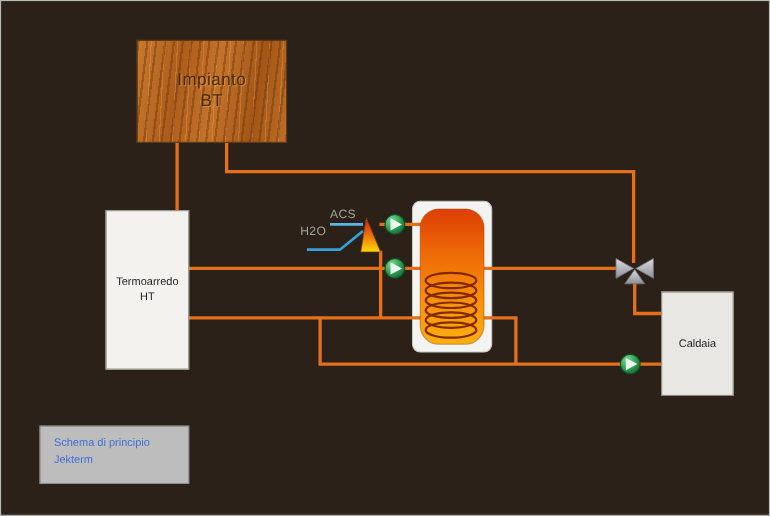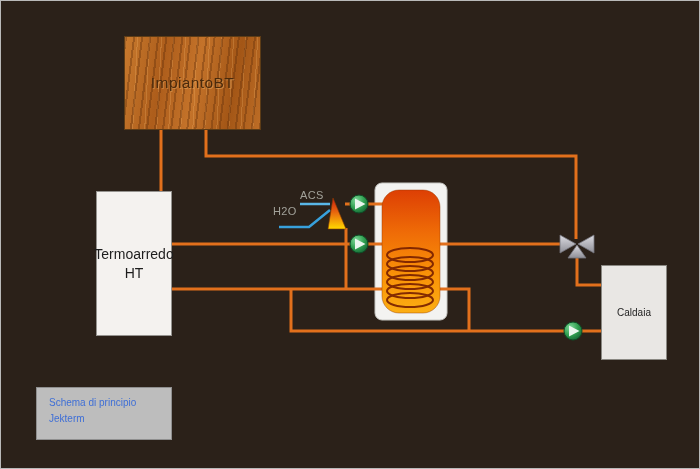--- a/index.html
+++ b/index.html
@@ -9,27 +9,27 @@
 
   .box{position:absolute;z-index:2;box-sizing:border-box;}
 
   
   .wood{left:123px;top:35px;width:137px;height:94px;
     border:1px solid #5d3c16;
     background:
       repeating-linear-gradient(97deg, rgba(96,46,10,0.38) 0 2px, rgba(0,0,0,0) 2px 8px),
       repeating-linear-gradient(93deg, rgba(255,196,120,0.22) 0 1px, rgba(0,0,0,0) 1px 12px),
       linear-gradient(100deg,#c87a2e 0%,#ad5d1b 28%,#c4732a 52%,#a35616 78%,#bd6d26 100%);
-    display:flex;flex-direction:row;justify-content:center;align-items:center;
+    display:flex;flex-direction:column;justify-content:center;align-items:center;
     color:#4a2a0c;font-size:15.5px;line-height:1.22;letter-spacing:.4px;
     text-shadow:1px 1px 0 rgba(226,166,96,0.55);}
 
   .termo{left:95px;top:190px;width:76px;height:145px;background:#f4f2ef;border:1px solid #95938f;
     display:flex;flex-direction:column;justify-content:center;align-items:center;
-    color:#1d1d1d;font-size:14px;line-height:1.35;text-align:center;}
+    color:#1d1d1d;font-size:10px;line-height:1.35;text-align:center;}
 
   .caldaia{left:600px;top:264px;width:66px;height:95px;background:#e9e7e4;border:1px solid #8a8882;
     display:flex;justify-content:center;align-items:center;color:#1d1d1d;font-size:10px;}
 
   .caption{left:35px;top:386px;width:136px;height:53px;background:#bdbdbd;border:1px solid #8f8f8f;
     padding:7px 0 0 12px;color:#3f6fd6;font-size:10px;line-height:1.6;}
 
   .lbl{position:absolute;z-index:2;font-size:11px;color:#a2a29a;letter-spacing:.3px;}
   .lbl.acs{left:299px;top:188px;}
   .lbl.h2o{left:272px;top:204px;}

